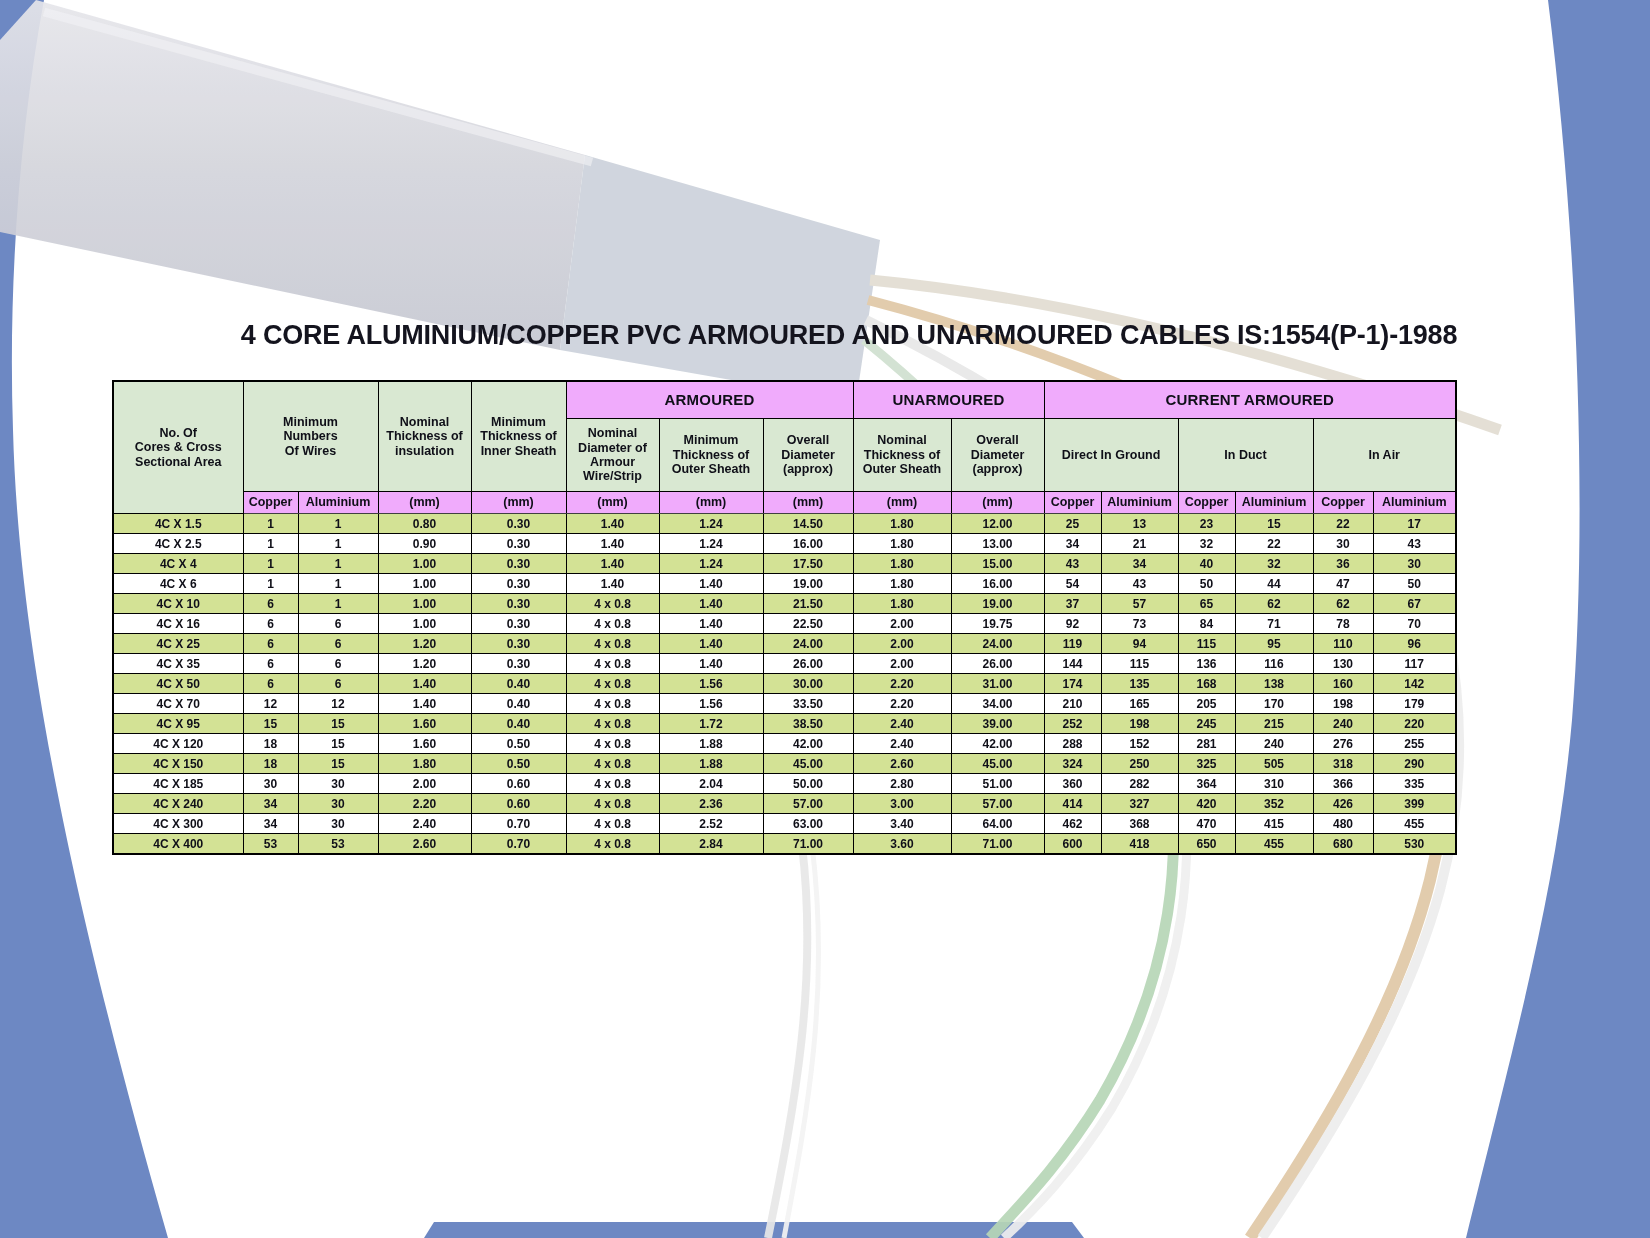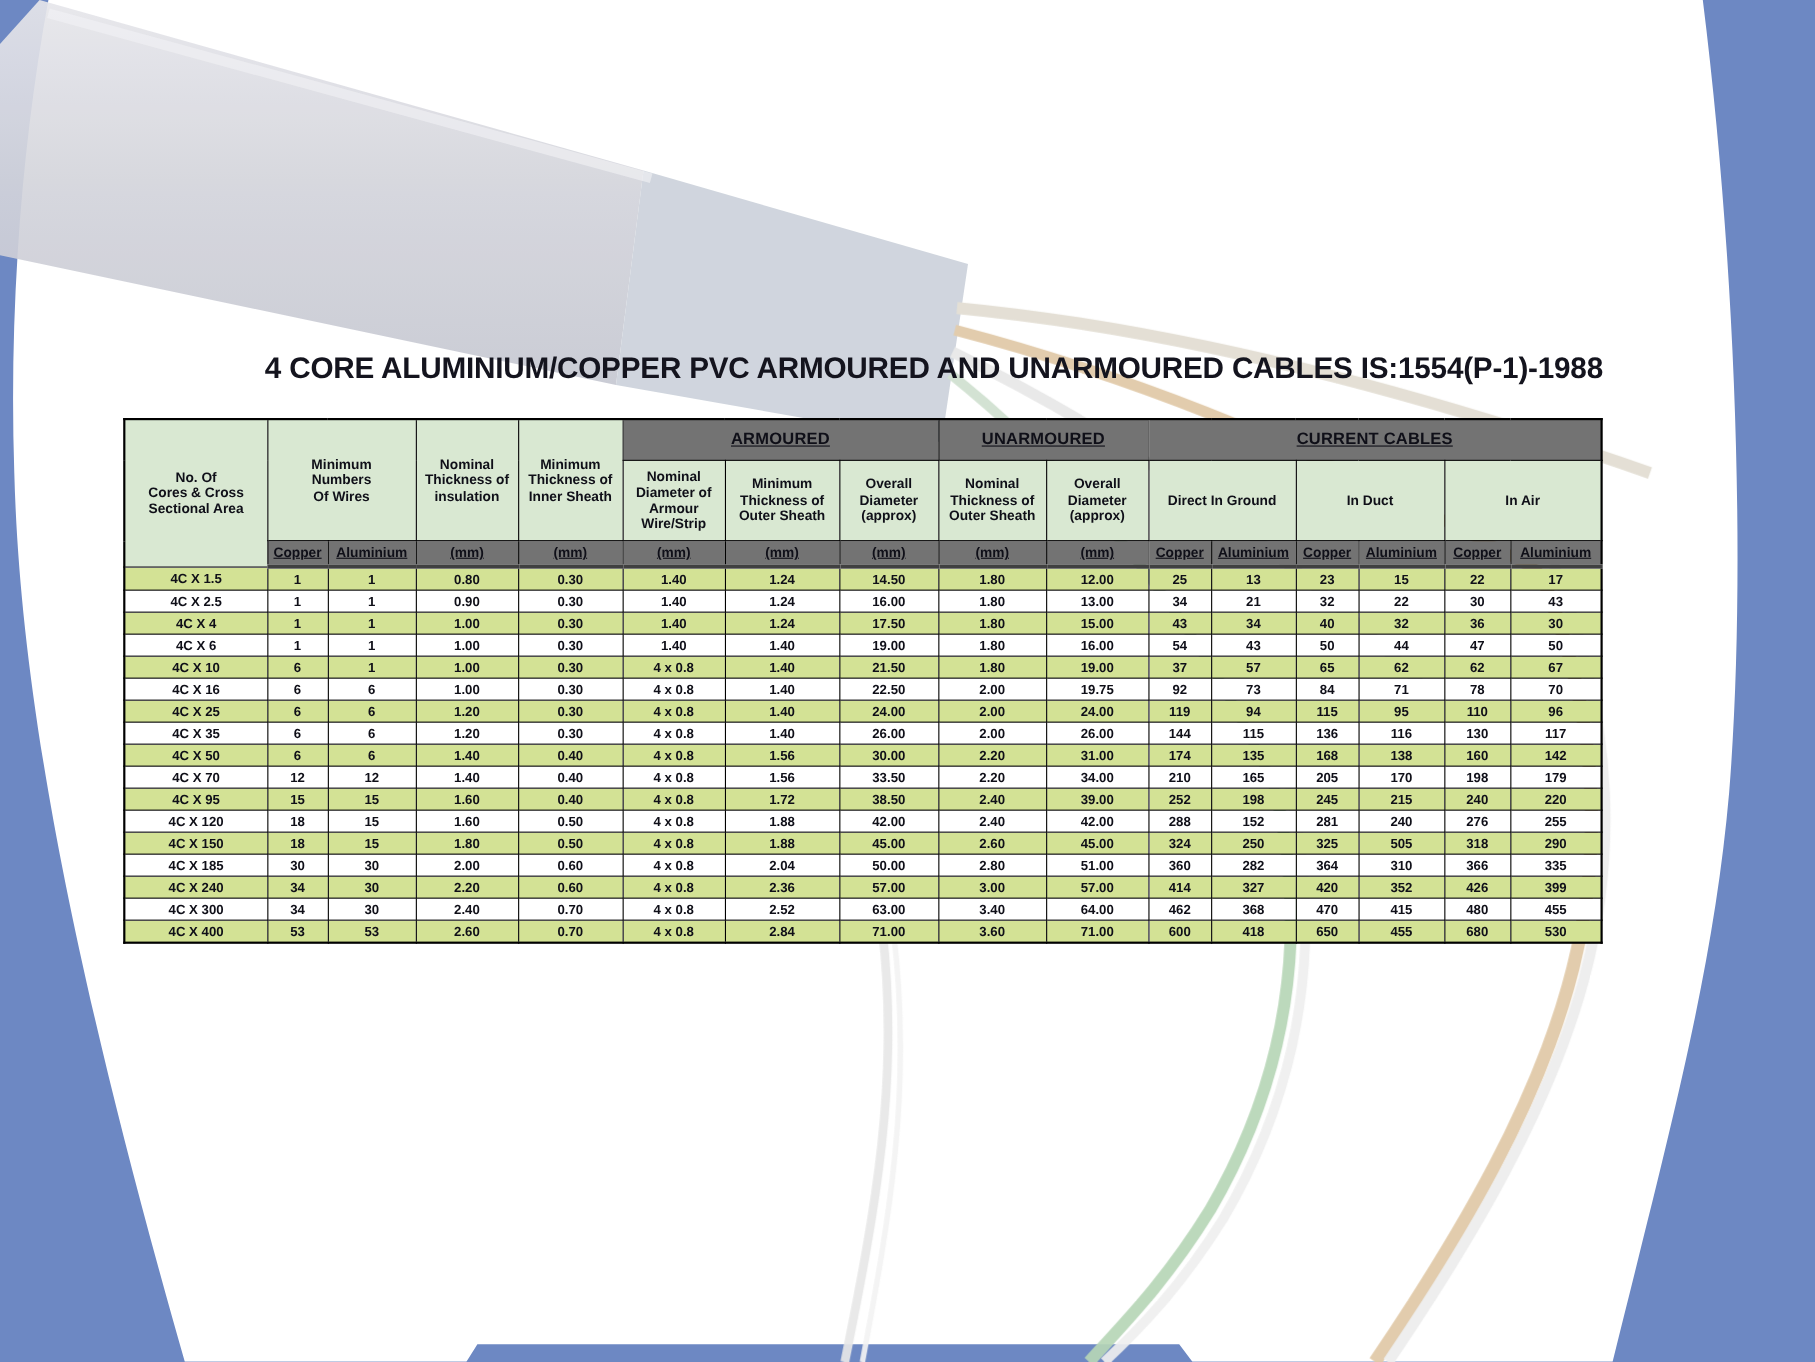--- a/index.html
+++ b/index.html
@@ -19,25 +19,25 @@
     position:absolute;left:112px;top:380px;
     border-collapse:collapse;table-layout:fixed;
     border:2px solid #000;
   }
   table.spec th,table.spec td{
     border:1px solid #000;padding:0 2px;text-align:center;vertical-align:middle;
     color:#0f0f18;overflow:hidden;
   }
   thead th{white-space:pre-line;font-weight:bold;line-height:1.15;}
   .g{background:#d9e8d2;font-size:12.5px;}
-  .b{background:#737373;font-size:12.5px;text-decoration:underline;}
+  .b{background:#f0abfc;font-size:12.5px;}
   .big{font-size:15px;letter-spacing:0.2px;}
   tr.rowA th{height:36px;}
   tr.rowB th{height:72px;}
-  tr.rowC th{height:21px;border-bottom:4px solid #404040;}
+  tr.rowC th{height:21px;border-bottom:1px solid #404040;}
   tbody td{font-size:12px;font-weight:bold;height:19px;}
   tbody tr.stripe-green td{background:#d3e295;}
   tbody tr.stripe-white td{background:#ffffff;}
 </style>
 </head>
 <body>
 
 <svg class="bg-svg" viewBox="0 0 1650 1238" xmlns="http://www.w3.org/2000/svg" aria-hidden="true">
   <defs>
     <linearGradient id="cg" x1="0" y1="0" x2="0" y2="1">
@@ -105,21 +105,21 @@
 Numbers
 Of Wires</th>
       <th rowspan="2" class="g">Nominal
 Thickness of
 insulation</th>
       <th rowspan="2" class="g">Minimum
 Thickness of
 Inner Sheath</th>
       <th colspan="3" class="b big">ARMOURED</th>
       <th colspan="2" class="b big">UNARMOURED</th>
-      <th colspan="6" class="b big">CURRENT CABLES</th>
+      <th colspan="6" class="b big">CURRENT ARMOURED</th>
     </tr>
     <tr class="rowB">
       <th class="g">Nominal
 Diameter of
 Armour
 Wire/Strip</th>
       <th class="g">Minimum
 Thickness of
 Outer Sheath</th>
       <th class="g">Overall

